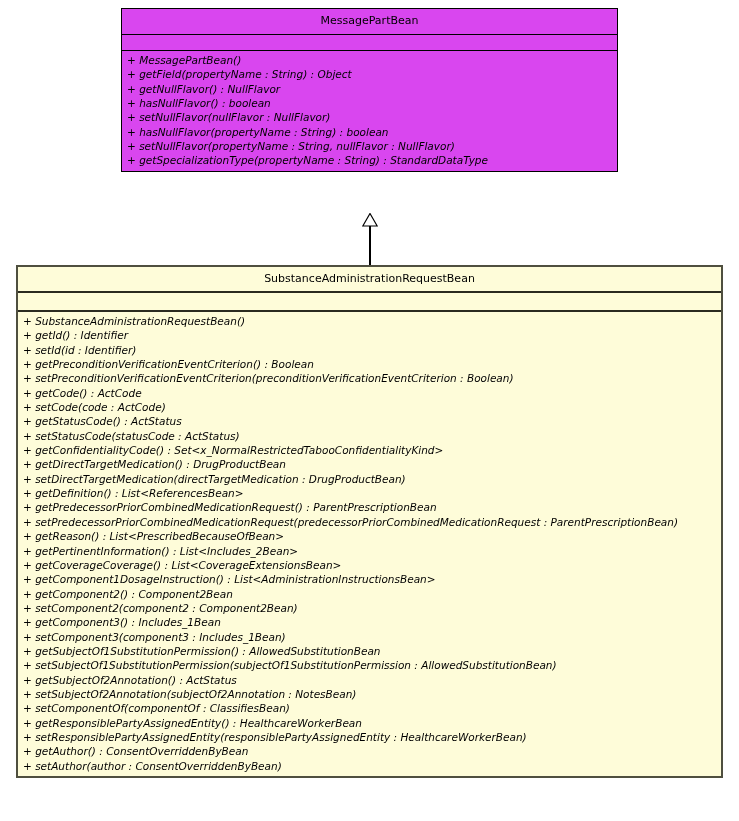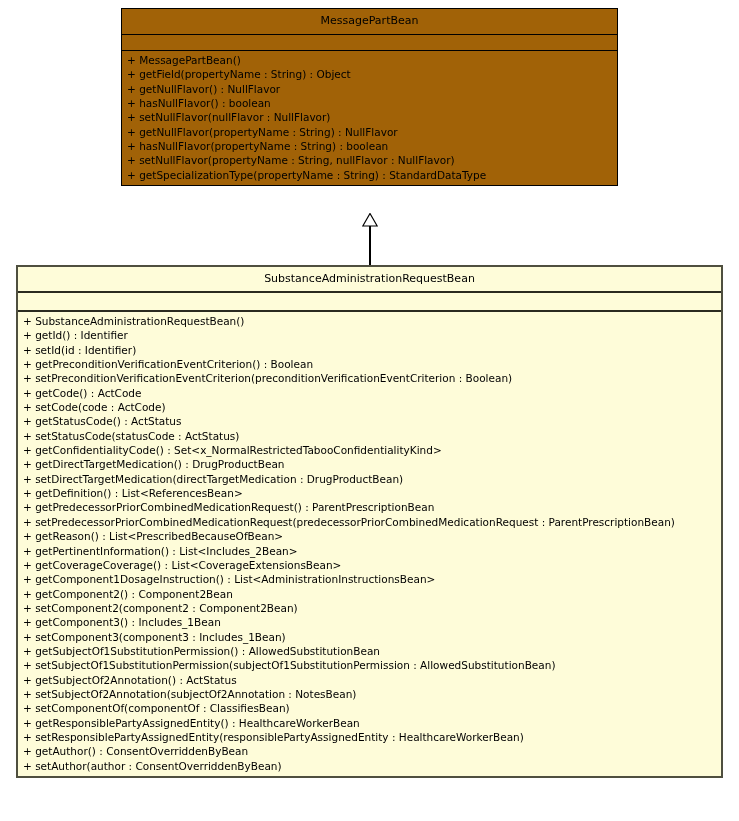--- a/index.html
+++ b/index.html
@@ -27,37 +27,38 @@
     padding: 6px 4px 7px 4px;
     color: #000000;
     white-space: nowrap;
     overflow: hidden;
   }
   .uml-class .cls-attrs {
     min-height: 15px;
   }
   .uml-class .cls-ops {
     padding: 2px 0 3px 0;
+    font-style: italic;
   }
   .uml-class .member {
     font-size: 10.5px;
     line-height: 14.35px;
     color: #000000;
     white-space: nowrap;
     padding-left: 5px;
     overflow: hidden;
   }
 
   
   #superclass {
     left: 121px;
     top: 8px;
     width: 497px;
     border: 1px solid #000000;
-    background: #a16207;
+    background: #d946ef;
   }
   #superclass .cls-name {
     border-bottom: 1px solid #000000;
   }
   #superclass .cls-attrs {
     border-bottom: 1px solid #000000;
     height: 15px;
   }
 
   
@@ -104,21 +105,20 @@
 
 <div class="uml-class" id="superclass">
   <div class="cls-name">MessagePartBean</div>
   <div class="cls-attrs"></div>
   <div class="cls-ops">
       <div class="member">+ MessagePartBean()</div>
       <div class="member">+ getField(propertyName : String) : Object</div>
       <div class="member">+ getNullFlavor() : NullFlavor</div>
       <div class="member">+ hasNullFlavor() : boolean</div>
       <div class="member">+ setNullFlavor(nullFlavor : NullFlavor)</div>
-      <div class="member">+ getNullFlavor(propertyName : String) : NullFlavor</div>
       <div class="member">+ hasNullFlavor(propertyName : String) : boolean</div>
       <div class="member">+ setNullFlavor(propertyName : String, nullFlavor : NullFlavor)</div>
       <div class="member">+ getSpecializationType(propertyName : String) : StandardDataType</div>
     </div>
 </div>
 
 <div id="generalization">
   <div class="gen-line"></div>
   <svg class="gen-arrow-outline" width="16" height="14" viewBox="0 0 16 14">
     <polygon points="8,0.5 15.2,13 0.8,13" fill="#ffffff" stroke="#000000" stroke-width="1.2"></polygon>

